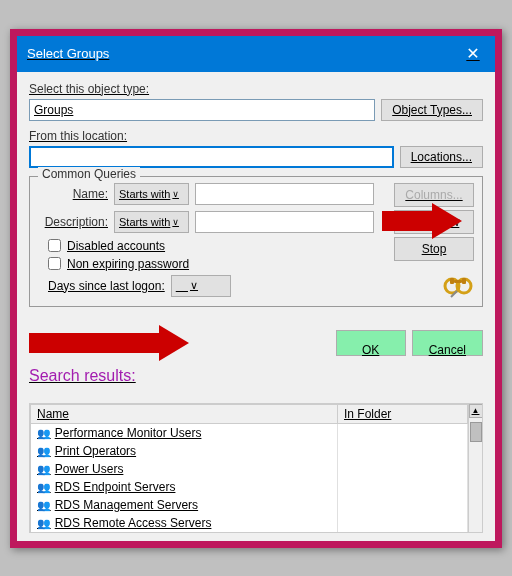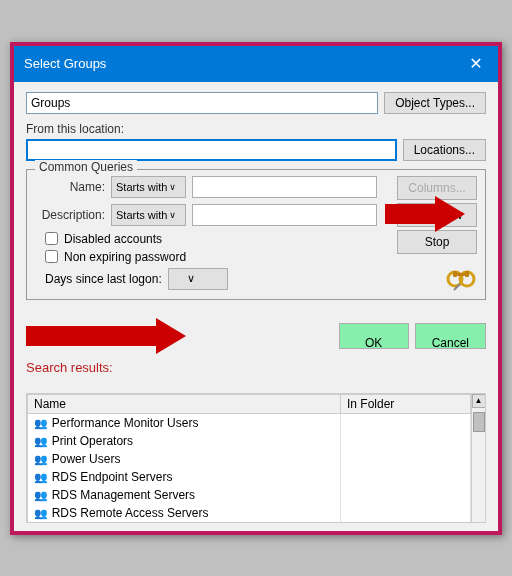--- a/index.html
+++ b/index.html
@@ -9,24 +9,25 @@
       font-size: 12px;
       display: flex;
       justify-content: center;
       align-items: center;
       width: 512px;
       height: 576px;
       overflow: hidden;
     }
     .dialog {
       background: #f0f0f0;
-      border: 4px solid #be185d;
+      border: 7px solid #be185d;
       box-shadow: 2px 2px 8px rgba(0,0,0,0.4);
       width: 492px;
       position: relative;
+      text-decoration: underline;
     }
     .title-bar {
       background: #0078d7;
       color: white;
       padding: 6px 10px;
       display: flex;
       justify-content: space-between;
       align-items: center;
       font-size: 13px;
       font-weight: 400;
@@ -290,20 +291,21 @@
 <div class="dialog">
 
   <div class="title-bar">
     <span>Select Groups</span>
     <button class="title-bar-close">✕</button>
   </div>
 
   <div class="dialog-body">
 
     <div class="field-group">
+      <span class="field-label">Select this object type:</span>
       <div class="field-row">
         <input class="text-input" type="text" value="Groups" readonly="" style="">
         <button class="btn">Object Types...</button>
       </div>
     </div>
 
     <div class="field-group">
       <span class="field-label">From this location:</span>
       <div class="field-row">
         <input class="text-input focused" type="text" value="" style="">
@@ -392,21 +394,21 @@
       <div style="flex:1; display:flex; align-items:center;">
 
         <svg width="160" height="36" viewBox="0 0 160 36">
           <polygon points="0,8 130,8 130,0 160,18 130,36 130,28 0,28" fill="#cc0000"></polygon>
         </svg>
       </div>
       <button class="ok-btn">OK</button>
       <button class="ok-btn">Cancel</button>
     </div>
 
-    <div style="font-size:13px; color:#b91c1c; margin-bottom:18px;">Search results:</div>
+    <div style="font-size:16px; color:#a21caf; margin-bottom:18px;">Search results:</div>
 
     <div class="results-outer">
       <div class="results-inner">
         <table class="results-table">
           <thead>
             <tr>
               <th>Name</th>
               <th class="in-folder-col">In Folder</th>
             </tr>
           </thead>

